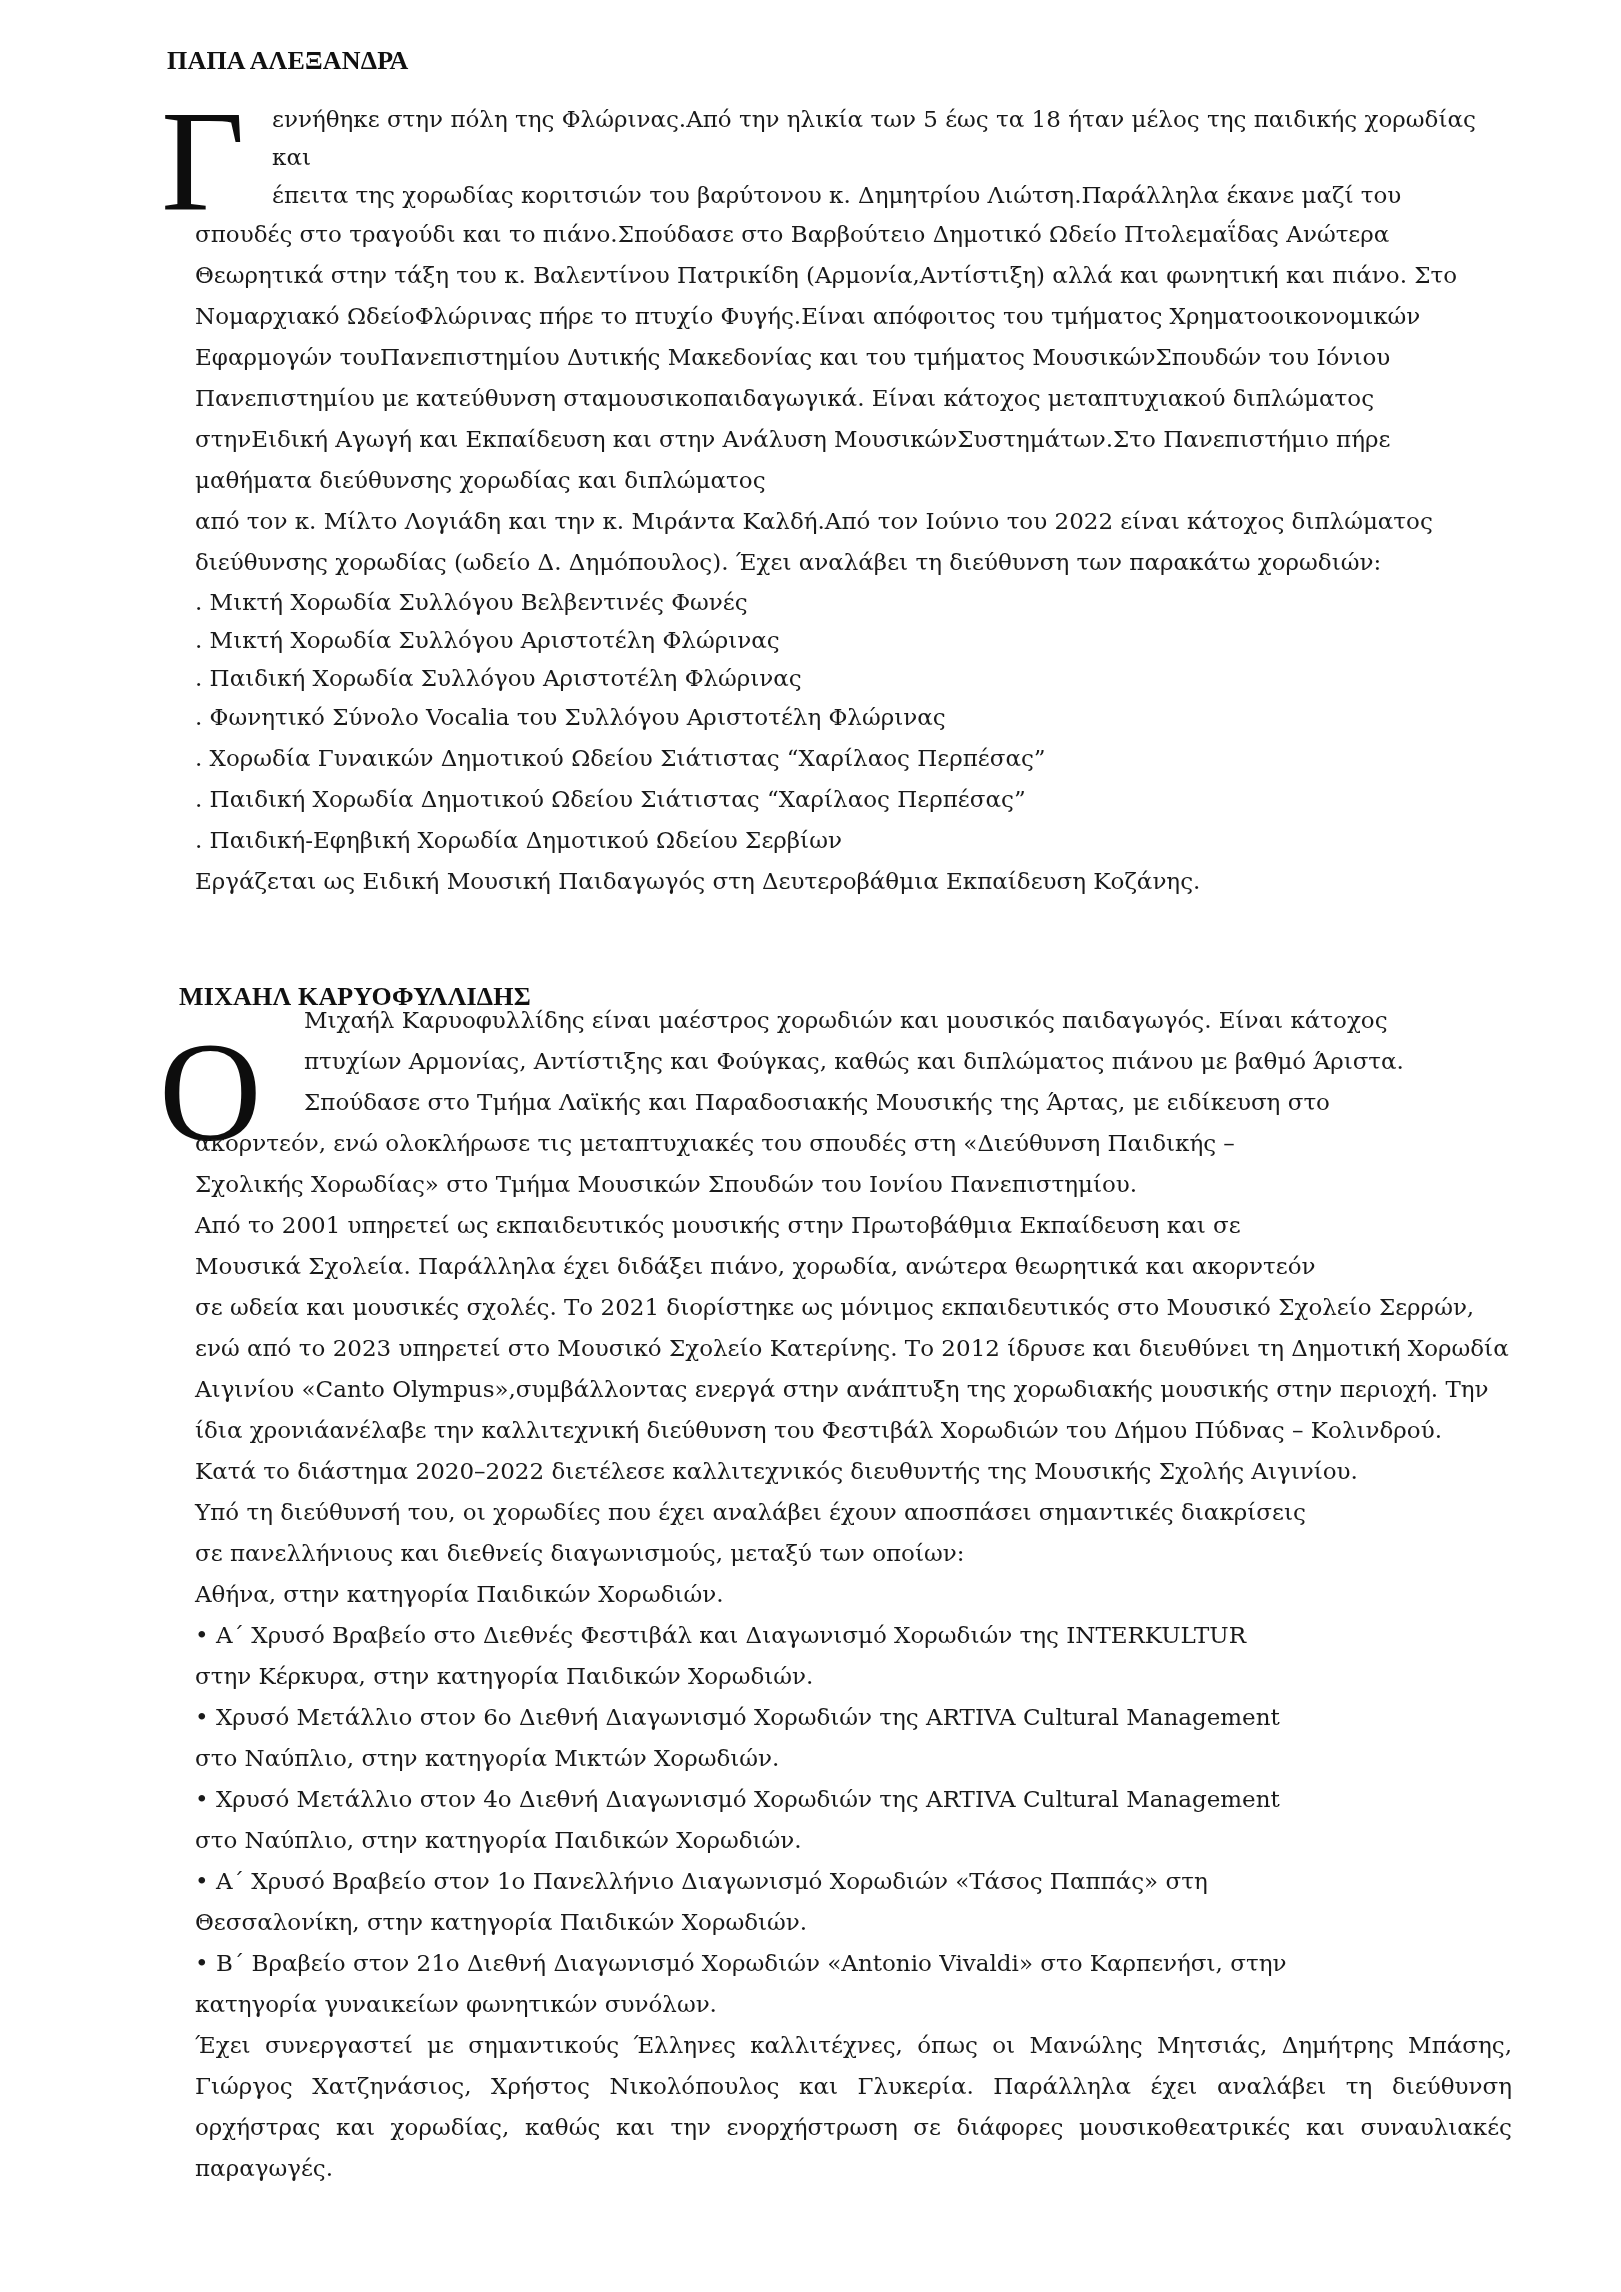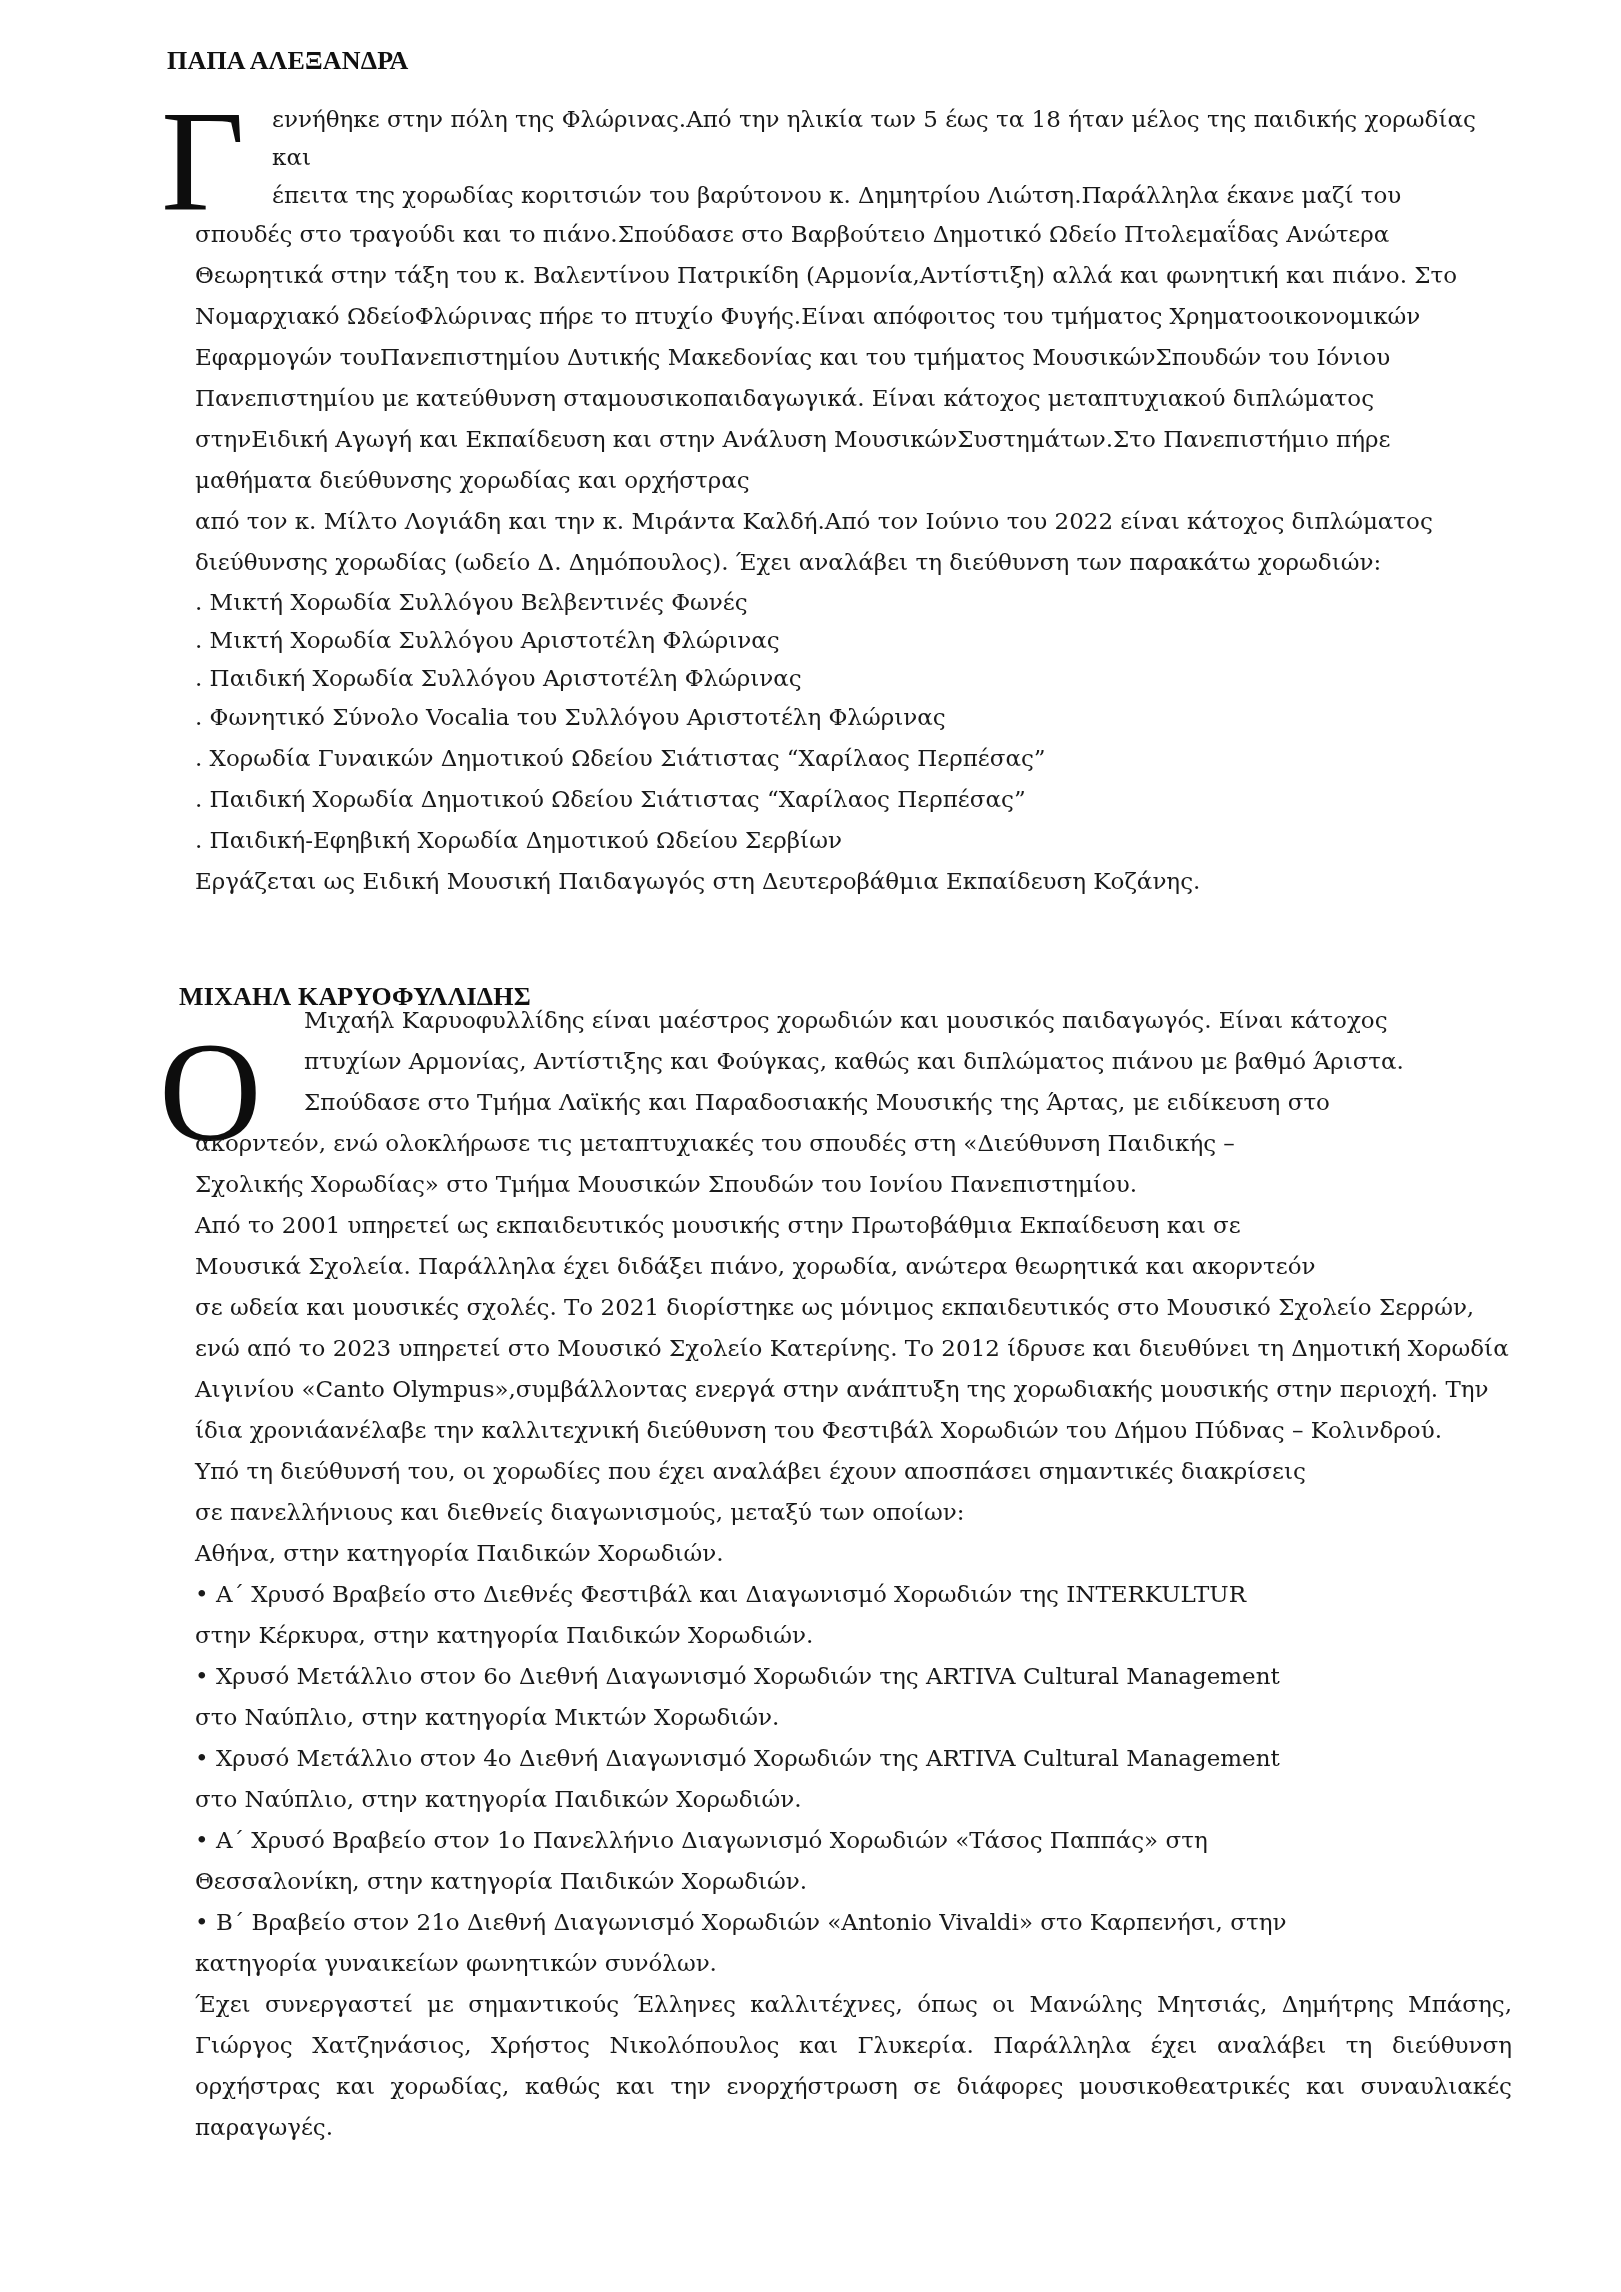--- a/index.html
+++ b/index.html
@@ -30,21 +30,21 @@
   <div class="block sec1-intro" style="top:100px;">
     <div class="line ind1">εννήθηκε στην πόλη της Φλώρινας.Από την ηλικία των 5 έως τα 18 ήταν μέλος της παιδικής χορωδίας</div>
     <div class="line ind1">και</div>
     <div class="line ind1">έπειτα της χορωδίας κοριτσιών του βαρύτονου κ. Δημητρίου Λιώτση.Παράλληλα έκανε μαζί του</div>
     <div class="line">σπουδές στο τραγούδι και το πιάνο.Σπούδασε στο Βαρβούτειο Δημοτικό Ωδείο Πτολεμαΐδας Ανώτερα</div>
     <div class="line">Θεωρητικά στην τάξη του κ. Βαλεντίνου Πατρικίδη (Αρμονία,Αντίστιξη) αλλά και φωνητική και πιάνο. Στο</div>
     <div class="line">Νομαρχιακό ΩδείοΦλώρινας πήρε το πτυχίο Φυγής.Είναι απόφοιτος του τμήματος Χρηματοοικονομικών</div>
     <div class="line">Εφαρμογών τουΠανεπιστημίου Δυτικής Μακεδονίας και του τμήματος ΜουσικώνΣπουδών του Ιόνιου</div>
     <div class="line">Πανεπιστημίου με κατεύθυνση σταμουσικοπαιδαγωγικά. Είναι κάτοχος μεταπτυχιακού διπλώματος</div>
     <div class="line">στηνΕιδική Αγωγή και Εκπαίδευση και στην Ανάλυση ΜουσικώνΣυστημάτων.Στο Πανεπιστήμιο πήρε</div>
-    <div class="line">μαθήματα διεύθυνσης χορωδίας και ορχήστρας</div>
+    <div class="line">μαθήματα διεύθυνσης χορωδίας και διπλώματος</div>
     <div class="line">από τον κ. Μίλτο Λογιάδη και την κ. Μιράντα Καλδή.Από τον Ιούνιο του 2022 είναι κάτοχος διπλώματος</div>
     <div class="line">διεύθυνσης χορωδίας (ωδείο Δ. Δημόπουλος). Έχει αναλάβει τη διεύθυνση των παρακάτω χορωδιών:</div>
     <div>
       <div class="line">. Μικτή Χορωδία Συλλόγου Βελβεντινές Φωνές</div>
       <div class="line">. Μικτή Χορωδία Συλλόγου Αριστοτέλη Φλώρινας</div>
       <div class="line">. Παιδική Χορωδία Συλλόγου Αριστοτέλη Φλώρινας</div>
       <div class="line">. Φωνητικό Σύνολο Vocalia του Συλλόγου Αριστοτέλη Φλώρινας</div>
       <div class="line">. Χορωδία Γυναικών Δημοτικού Ωδείου Σιάτιστας “Χαρίλαος Περπέσας”</div>
       <div class="line">. Παιδική Χορωδία Δημοτικού Ωδείου Σιάτιστας “Χαρίλαος Περπέσας”</div>
       <div class="line">. Παιδική-Εφηβική Χορωδία Δημοτικού Ωδείου Σερβίων</div>
@@ -60,20 +60,21 @@
     <div class="line ind2">πτυχίων Αρμονίας, Αντίστιξης και Φούγκας, καθώς και διπλώματος πιάνου με βαθμό Άριστα.</div>
     <div class="line ind2">Σπούδασε στο Τμήμα Λαϊκής και Παραδοσιακής Μουσικής της Άρτας, με ειδίκευση στο</div>
     <div class="line">ακορντεόν, ενώ ολοκλήρωσε τις μεταπτυχιακές του σπουδές στη «Διεύθυνση Παιδικής –</div>
     <div class="line">Σχολικής Χορωδίας» στο Τμήμα Μουσικών Σπουδών του Ιονίου Πανεπιστημίου.</div>
     <div class="line">Από το 2001 υπηρετεί ως εκπαιδευτικός μουσικής στην Πρωτοβάθμια Εκπαίδευση και σε</div>
     <div class="line">Μουσικά Σχολεία. Παράλληλα έχει διδάξει πιάνο, χορωδία, ανώτερα θεωρητικά και ακορντεόν</div>
     <div class="line">σε ωδεία και μουσικές σχολές.  Το 2021 διορίστηκε ως μόνιμος εκπαιδευτικός στο Μουσικό Σχολείο Σερρών,</div>
     <div class="line">ενώ από το 2023 υπηρετεί στο Μουσικό Σχολείο Κατερίνης. Το 2012 ίδρυσε και διευθύνει τη Δημοτική Χορωδία</div>
     <div class="line">Αιγινίου «Canto Olympus»,συμβάλλοντας ενεργά στην ανάπτυξη της χορωδιακής μουσικής στην περιοχή. Την</div>
     <div class="line">ίδια χρονιάανέλαβε την καλλιτεχνική διεύθυνση του Φεστιβάλ Χορωδιών του Δήμου Πύδνας – Κολινδρού.</div>
+    <div class="line">Κατά το διάστημα 2020–2022 διετέλεσε καλλιτεχνικός διευθυντής της Μουσικής Σχολής Αιγινίου.</div>
     <div class="line">Υπό τη διεύθυνσή του, οι χορωδίες που έχει αναλάβει έχουν αποσπάσει σημαντικές διακρίσεις</div>
     <div class="line">σε πανελλήνιους και διεθνείς διαγωνισμούς, μεταξύ των οποίων:</div>
     <div>
       <div class="line">Αθήνα, στην κατηγορία Παιδικών Χορωδιών.</div>
       <div class="line">• Α΄ Χρυσό Βραβείο στο Διεθνές Φεστιβάλ και Διαγωνισμό Χορωδιών της INTERKULTUR</div>
       <div class="line">στην Κέρκυρα, στην κατηγορία Παιδικών Χορωδιών.</div>
       <div class="line">• Χρυσό Μετάλλιο στον 6ο Διεθνή Διαγωνισμό Χορωδιών της ARTIVA Cultural Management</div>
       <div class="line">στο Ναύπλιο, στην κατηγορία Μικτών Χορωδιών.</div>
       <div class="line">• Χρυσό Μετάλλιο στον 4ο Διεθνή Διαγωνισμό Χορωδιών της ARTIVA Cultural Management</div>
       <div class="line">στο Ναύπλιο, στην κατηγορία Παιδικών Χορωδιών.</div>

